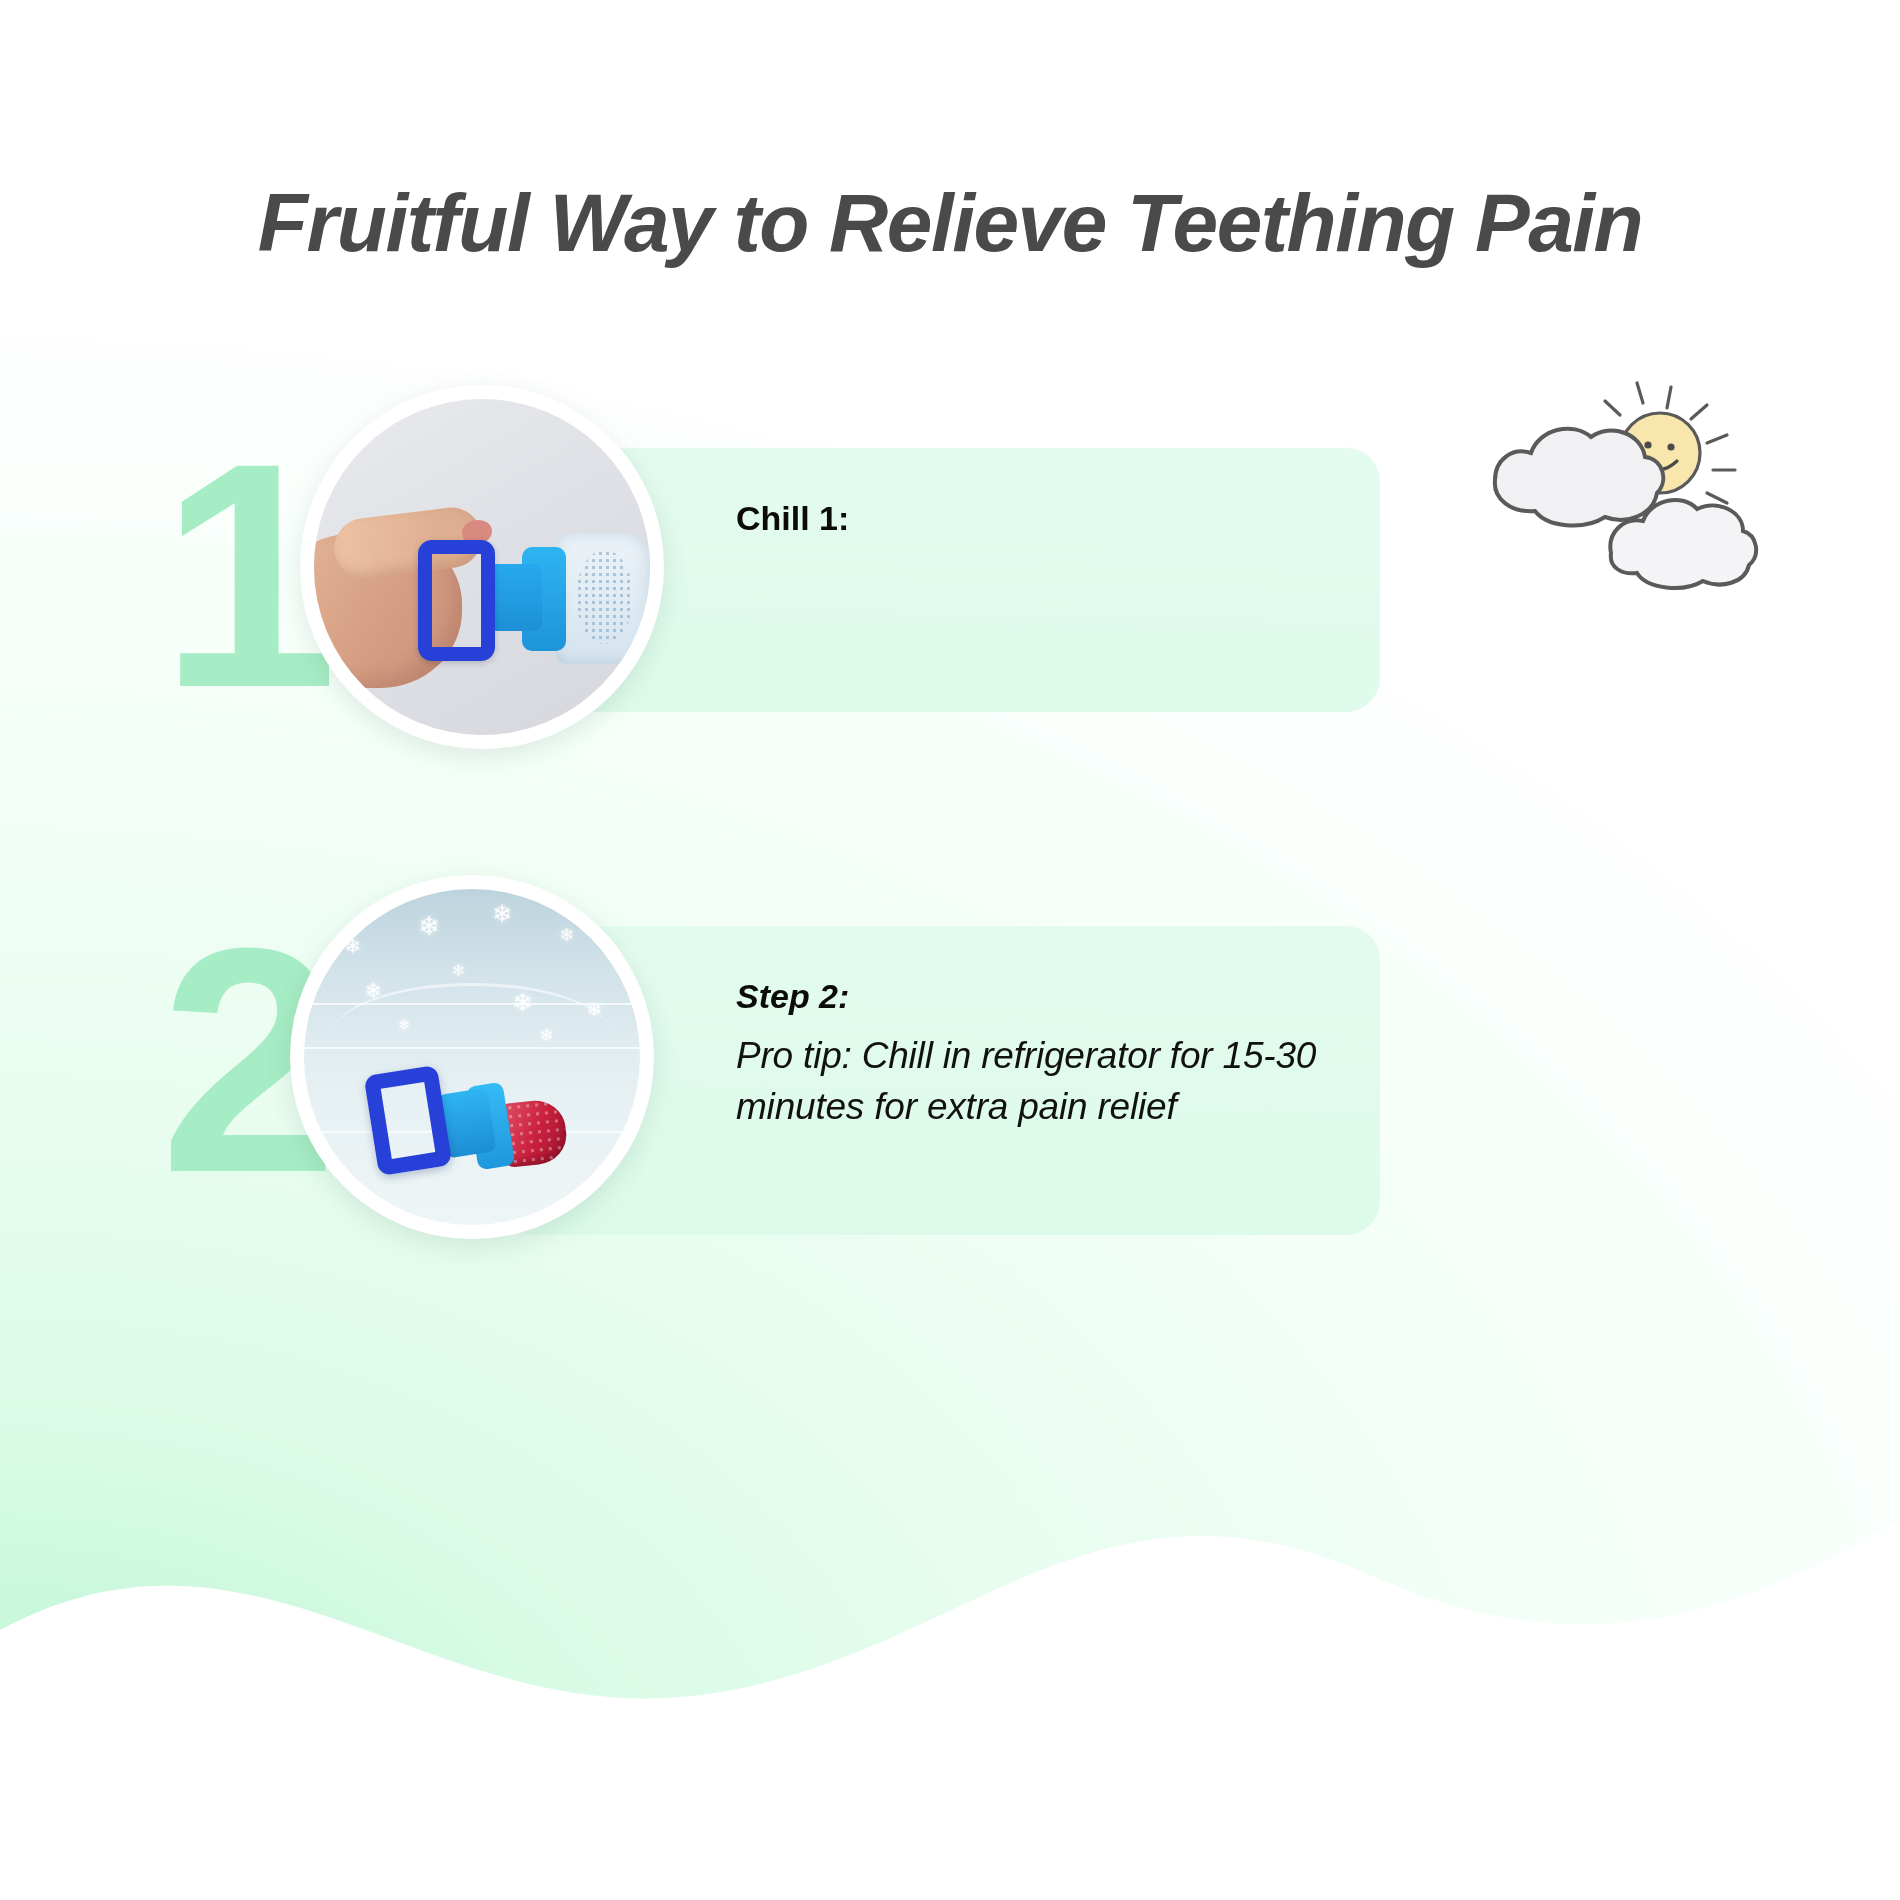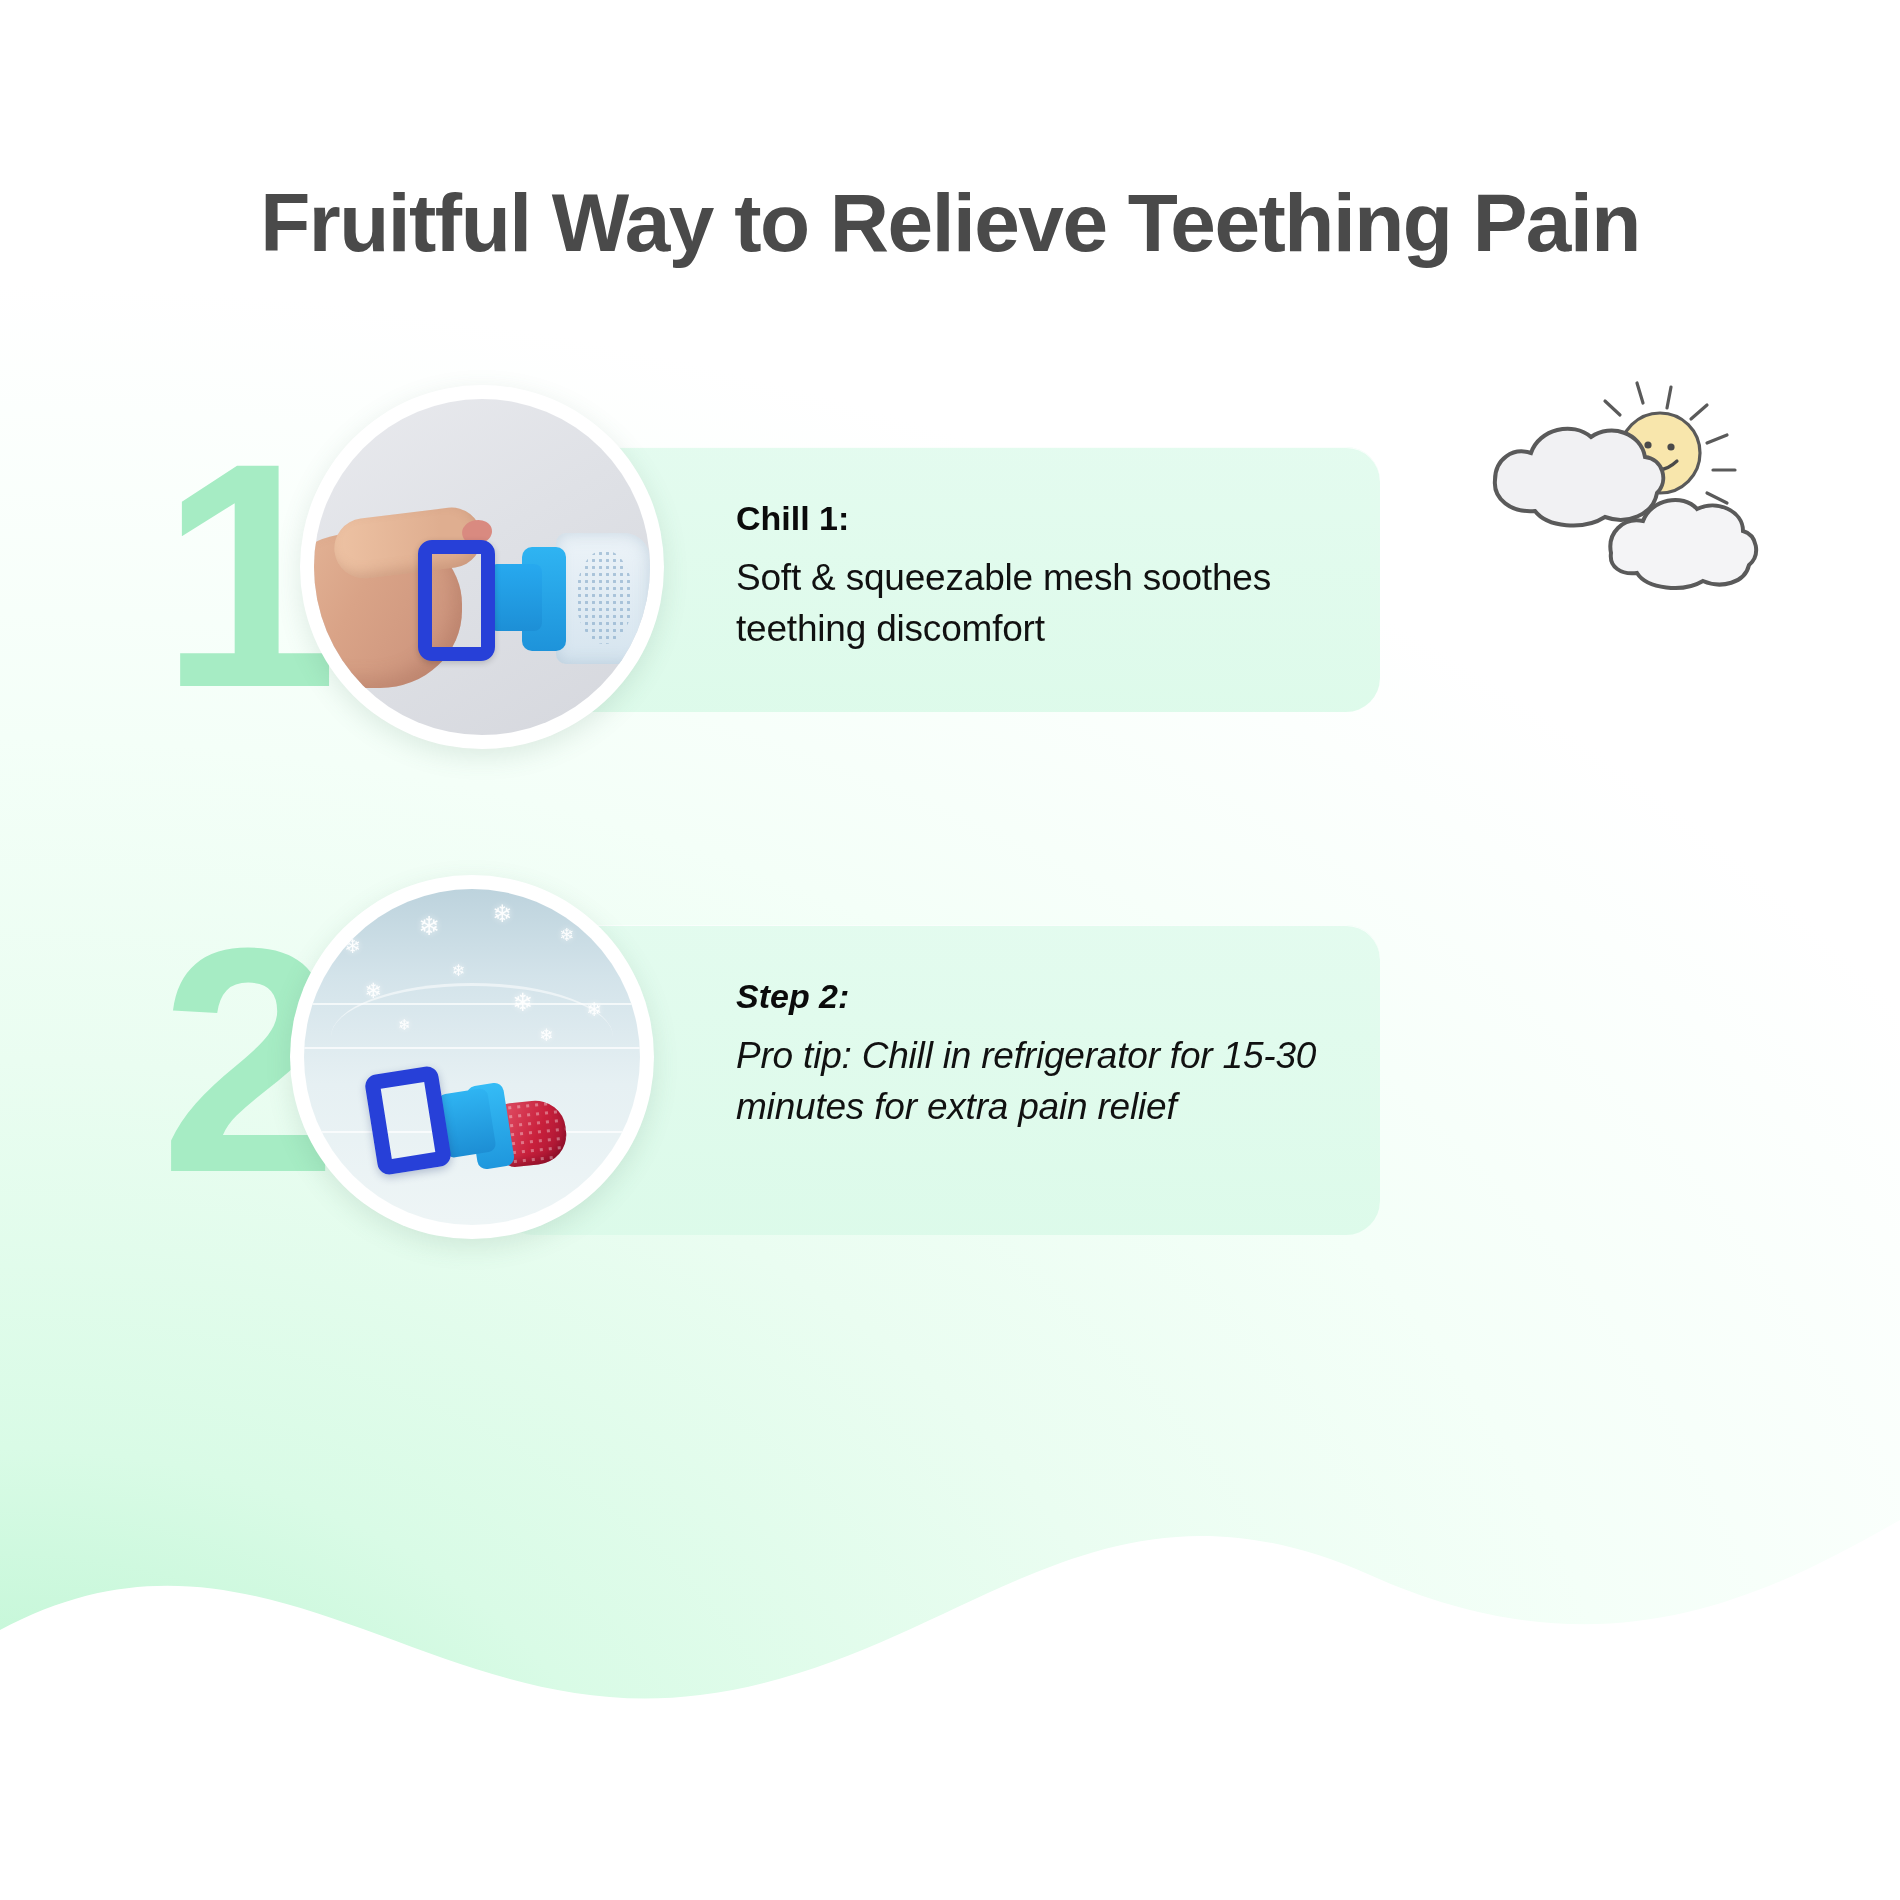--- a/index.html
+++ b/index.html
@@ -27,20 +27,21 @@
   
   .title{
     position:absolute;
     left:0; right:0; top:176px;
     text-align:center;
     font-size:82px;
     font-weight:bold;
     letter-spacing:-1.5px;
     color:#4a4a4a;
     white-space:nowrap;
+    font-style:italic;
   }
 
   
   .sky-deco{
     position:absolute;
     left:1455px; top:375px;
     width:320px; height:250px;
   }
   .sky-deco svg{ display:block; width:100%; height:100%; }
 
@@ -276,21 +277,20 @@
     </g>
   </svg>
 </div>
 
 <section class="step step-1">
   <div class="watermark wm-1">1</div>
 
   <div class="card card-1">
     <div class="card-text">
       <div class="step-label">Chill 1:</div>
-      <div class="step-body">Soft &amp; squeezable mesh soothes teething discomfort</div>
     </div>
   </div>
 
   <div class="photo photo-1">
     <div class="photo-inner">
       <div class="scene-hand">
         <div class="hand"></div>
         <div class="finger"></div>
         <div class="nail"></div>
         <div class="mesh"></div>

